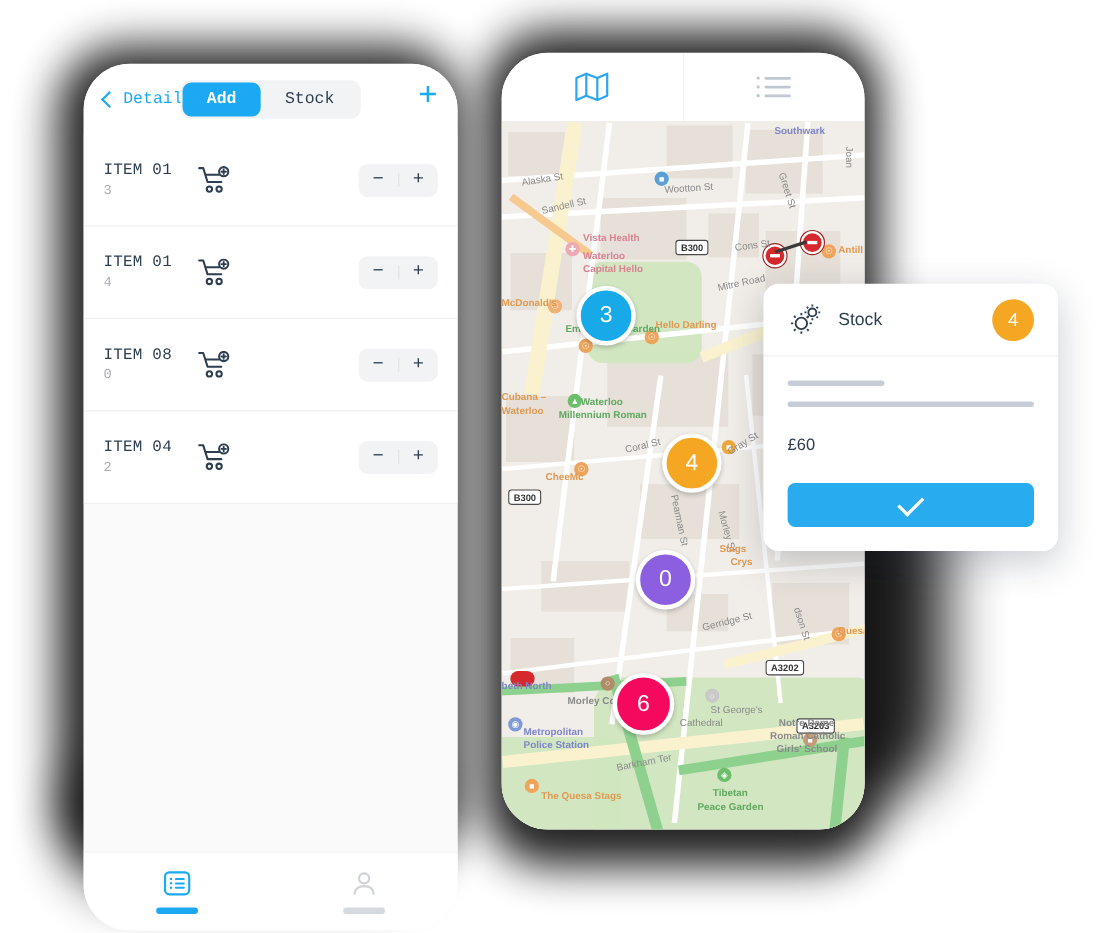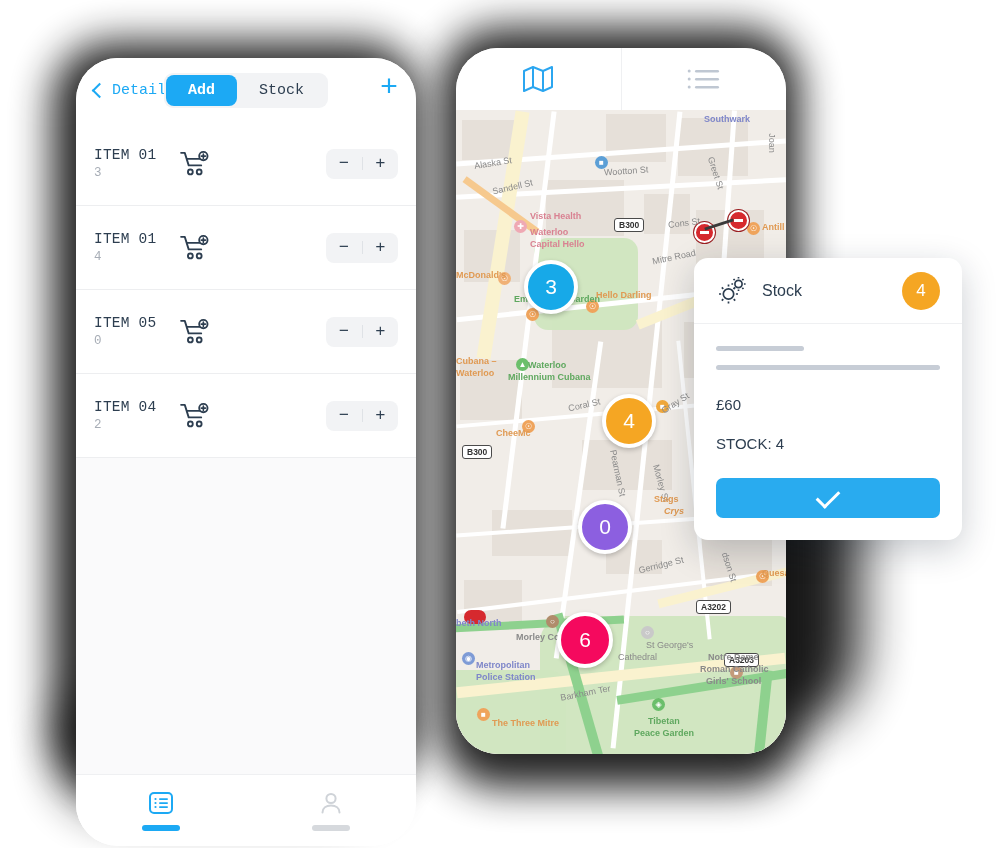--- a/index.html
+++ b/index.html
@@ -255,21 +255,21 @@
           </svg>
           <div class="stepper">
             <span>−</span>
             <i class="divider"></i>
             <span>+</span>
           </div>
         </div>
 
         <div class="row">
           <div class="row-texts">
-            <div class="row-title">ITEM 05</div>
+            <div class="row-title">ITEM 08</div>
             <div class="row-sub">0</div>
           </div>
           <svg class="cart" viewBox="0 0 32 28">
             <path d="M1 2h4l4.2 13.5h13.5" fill="none" stroke="#2D3E50" stroke-width="2" stroke-linecap="round" stroke-linejoin="round"></path>
             <path d="M7.5 8.5h13" fill="none" stroke="#2D3E50" stroke-width="2" stroke-linecap="round"></path>
             <circle cx="11" cy="22.5" r="2.6" fill="none" stroke="#2D3E50" stroke-width="2"></circle>
             <circle cx="20.5" cy="22.5" r="2.6" fill="none" stroke="#2D3E50" stroke-width="2"></circle>
             <circle cx="25" cy="5.5" r="4.5" fill="none" stroke="#2D3E50" stroke-width="2"></circle>
             <path d="M25 3.3v4.4M22.8 5.5h4.4" stroke="#2D3E50" stroke-width="1.8" stroke-linecap="round"></path>
           </svg>
@@ -442,38 +442,38 @@
       <div class="mlabel green-t bold" style="left:58px;top:184px;">Emma Cons Garden</div>
       <div class="mlabel gray-t" style="left:196px;top:142px;transform:rotate(-12deg);">Mitre Road</div>
       <div class="mlabel purple-t bold" style="left:286px;top:172px;">Premier Inn</div>
       <div class="mlabel orange-t bold" style="left:306px;top:112px;">Antill</div>
       <div class="mlabel blue-t bold" style="left:248px;top:4px;">Southwark</div>
       <div class="mlabel gray-t" style="left:306px;top:28px;transform:rotate(90deg);">Joan</div>
       <div class="mlabel orange-t bold" style="left:140px;top:180px;">Hello Darling</div>
       <div class="mlabel orange-t bold" style="left:0px;top:246px;">Cubana –</div>
       <div class="mlabel orange-t bold" style="left:0px;top:258px;">Waterloo</div>
       <div class="mlabel green-t bold" style="left:72px;top:250px;">Waterloo</div>
-      <div class="mlabel green-t bold" style="left:52px;top:262px;">Millennium Cubana</div>
+      <div class="mlabel green-t bold" style="left:52px;top:262px;">Millennium Roman</div>
       <div class="mlabel gray-t" style="left:112px;top:290px;transform:rotate(-13deg);">Coral St</div>
       <div class="mlabel orange-t bold" style="left:40px;top:318px;">CheeMc</div>
       <div class="mlabel gray-t" style="left:138px;top:358px;transform:rotate(78deg);">Pearman St</div>
       <div class="mlabel gray-t" style="left:186px;top:368px;transform:rotate(74deg);">Morley St</div>
       <div class="mlabel gray-t" style="left:204px;top:288px;transform:rotate(-32deg);">Gray St</div>
       <div class="mlabel gray-t" style="left:236px;top:308px;transform:rotate(62deg);">Baron's</div>
       <div class="mlabel orange-t bold" style="left:198px;top:384px;">Stags</div>
-      <div class="mlabel orange-t bold" style="left:208px;top:396px;font-style:italic;">Crys</div>
+      <div class="mlabel orange-t bold" style="left:208px;top:396px;">Crys</div>
       <div class="mlabel gray-t" style="left:182px;top:450px;transform:rotate(-14deg);">Gerridge St</div>
       <div class="mlabel gray-t" style="left:258px;top:452px;transform:rotate(72deg);">dson St</div>
       <div class="mlabel orange-t bold" style="left:306px;top:458px;">Quesa</div>
       <div class="mlabel blue-t bold" style="left:0px;top:508px;">beth North</div>
       <div class="mlabel gray-t bold" style="left:60px;top:522px;">Morley College</div>
       <div class="mlabel blue-t bold" style="left:20px;top:550px;">Metropolitan</div>
       <div class="mlabel blue-t bold" style="left:20px;top:562px;">Police Station</div>
       <div class="mlabel gray-t" style="left:104px;top:578px;transform:rotate(-11deg);">Barkham Ter</div>
-      <div class="mlabel orange-t bold" style="left:36px;top:608px;">The Three Mitre</div>
+      <div class="mlabel orange-t bold" style="left:36px;top:608px;">The Quesa Stags</div>
       <div class="mlabel gray-t" style="left:162px;top:530px;margin-left:28px;">St George's</div>
       <div class="mlabel gray-t" style="left:162px;top:542px;">Cathedral</div>
       <div class="mlabel gray-t bold" style="left:252px;top:542px;">Notre Dame</div>
       <div class="mlabel gray-t bold" style="left:244px;top:554px;">Roman Catholic</div>
       <div class="mlabel gray-t bold" style="left:250px;top:566px;">Girls' School</div>
       <div class="mlabel green-t bold" style="left:192px;top:606px;">Tibetan</div>
       <div class="mlabel green-t bold" style="left:178px;top:618px;">Peace Garden</div>
 
       <div class="marker" style="left:68px;top:150px;width:46px;height:46px;background:#17A9E8;">3</div>
       <div class="marker" style="left:146px;top:284px;width:46px;height:46px;background:#F5A623;">4</div>
@@ -493,20 +493,19 @@
           <path d="M22.5 2.6V.9M22.5 15.1v-1.7M17.1 8h-1.7M29.6 8h-1.7M18.7 4.2l-1.2-1.2M27.5 13l-1.2-1.2M18.7 11.8l-1.2 1.2M27.5 3l-1.2 1.2"></path>
         </g>
       </svg>
       <div class="card-title">Stock</div>
       <div class="badge">4</div>
     </div>
     <div class="card-body">
       <div class="ph-bar short"></div>
       <div class="ph-bar long"></div>
       <div class="price">£60</div>
-      <div class="stockline">STOCK: 4</div>
       <div class="confirm">
         <span class="check"></span>
       </div>
     </div>
   </div>
 
 </div>
 
 </body></html>

